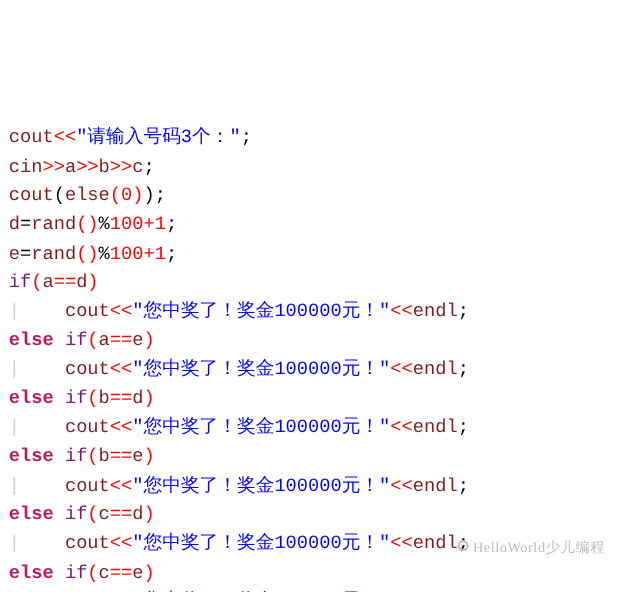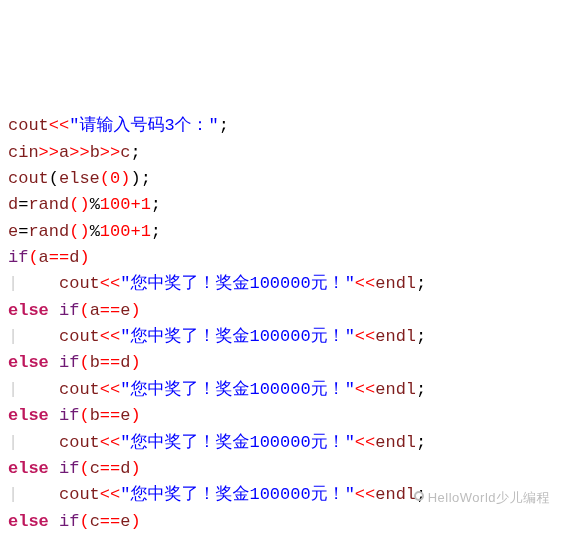--- a/index.html
+++ b/index.html
@@ -22,21 +22,21 @@
   .num { color: #ff0000; }                          
   .str { color: #0000ff; }                          
   .paren { color: #ff0000; }                        
   .semi { color: #000000; }
   .guide { color: #d0d0d0; }                        
   .watermark {
     position: absolute;
     right: 30px;
     bottom: 30px;
     color: #bdbdbd;
-    font-family: Liberation Sans, sans-serif;
+    font-family: Liberation Serif, serif;
     font-size: 13px;
     font-weight: 500;
     letter-spacing: 0.5px;
   }
   .wm-dot {
     display:inline-block; width:6px; height:6px; border:2px solid #bdbdbd; border-radius:50%;
     margin-right:4px; position:relative; top:-1px;
   }
 </style>
 </head>

